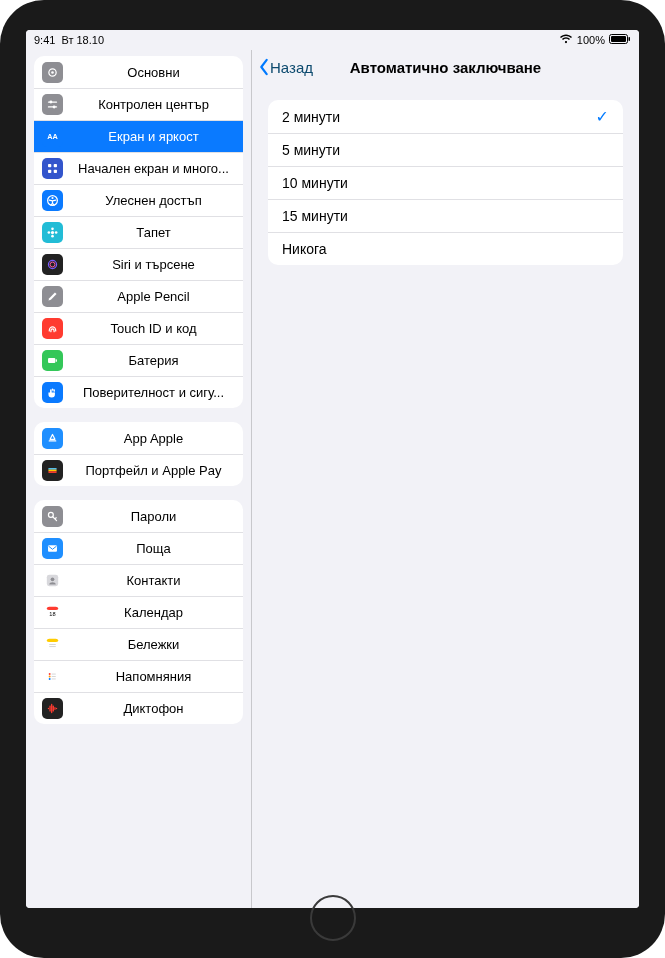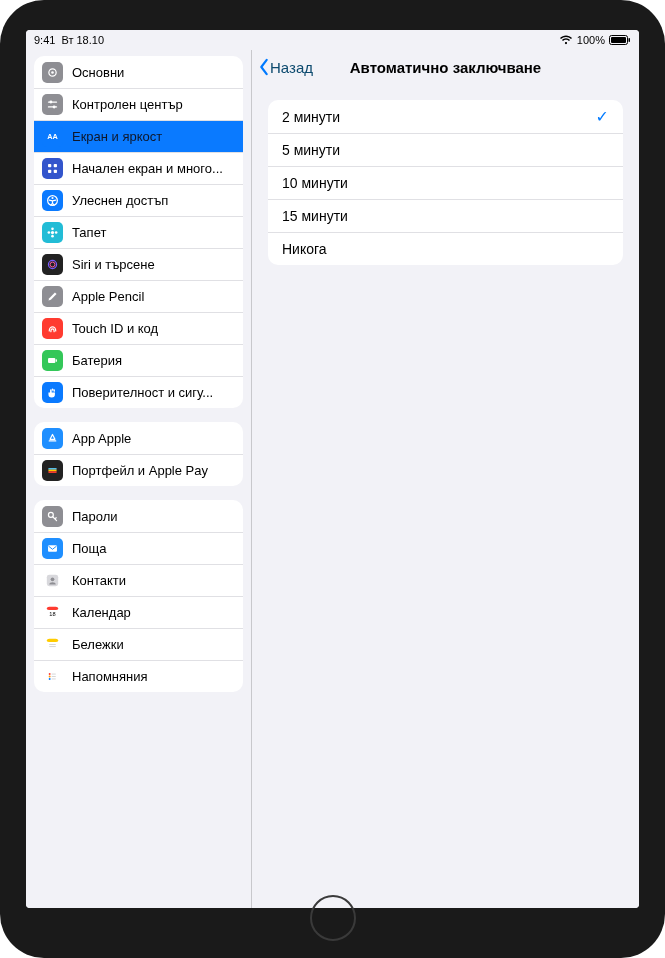--- a/index.html
+++ b/index.html
@@ -3,33 +3,33 @@
 <meta charset="utf-8">
 <style>
   * { margin:0; padding:0; box-sizing:border-box; font-family:-apple-system,BlinkMacSystemFont,"Helvetica Neue",sans-serif; }
   body { background:#ffffff; display:flex; justify-content:center; }
   .device { width:665px; height:958px; background:#1a1a1a; border-radius:44px; padding:30px 26px 50px 26px; position:relative; }
   .home-indicator { position:absolute; bottom:17px; left:50%; transform:translateX(-50%); width:46px; height:46px; border:2px solid #3a3a3a; border-radius:50%; }
   .screen { width:100%; height:100%; background:#f2f2f7; border-radius:4px; overflow:hidden; display:flex; flex-direction:column; }
   
   .status-bar { height:20px; background:#f2f2f7; display:flex; justify-content:space-between; align-items:center; padding:0 8px; font-size:11px; font-weight:500;gap:6px; }
   .status-left { display:flex; gap:6px; }
-  .status-right { display:flex; gap:4px; align-items:center; }
+  .status-right { display:flex; gap:4px; }
   .wifi-icon svg, .batt-icon svg { display:block; }
   
   .split { flex:1; display:flex; min-height:0; }
   
   .sidebar { width:226px; background:#f2f2f7; border-right:1px solid #c8c8cc; display:flex; flex-direction:column; min-height:0; }
   .sidebar-header { height:34px; display:flex; align-items:center; justify-content:center; font-size:16px; font-weight:600; border-bottom:0.5px solid transparent; }
   .sidebar-scroll { flex:1; overflow:hidden; padding:0 8px 8px 8px; }
-  .group { background:#ffffff; border-radius:10px; margin-top:14px; overflow:hidden; }
+  .group { background:#ffffff; border-radius:10px; margin-top:14px; overflow:hidden;text-align:center; }
   .group:first-child { margin-top:6px; }
   .row { display:flex; align-items:center; height:32px; padding:0 8px; gap:9px; font-size:13px; color:#000; border-top:0.5px solid #e0e0e4; cursor:pointer; }
   .row:first-child { border-top:none; }
-  .row.selected { background:#0a7aff; color:#0f172a; }
+  .row.selected { background:#0a7aff; color:#ffffff; }
   .icon-box { width:21px; height:21px; border-radius:5px; flex:0 0 21px; display:flex; align-items:center; justify-content:center; }
   .icon-box svg { width:13px; height:13px; display:block; }
   .row-label { white-space:nowrap; overflow:hidden; text-overflow:ellipsis; flex:1; }
   
   .detail { flex:1; background:#f2f2f7; display:flex; flex-direction:column; }
   .detail-header { height:34px; display:flex; align-items:center; justify-content:center; position:relative; font-size:15px; font-weight:600; }
   .back-btn { position:absolute; left:6px; display:flex; align-items:center; color:#0c4a6e; font-size:15px; font-weight:400; cursor:pointer; }
   .back-btn svg { width:12px; height:18px; }
   .detail-body { padding:16px; }
   .options { background:#ffffff; border-radius:10px; overflow:hidden; }
@@ -250,20 +250,28 @@
                     <circle cx="4.5" cy="5" r="1.2" fill="#ff3b30"></circle>
                     <circle cx="4.5" cy="8" r="1.2" fill="#ff9500"></circle>
                     <circle cx="4.5" cy="11" r="1.2" fill="#007aff"></circle>
                     <line x1="7" y1="5" x2="12" y2="5" stroke="#ccc"></line>
                     <line x1="7" y1="8" x2="12" y2="8" stroke="#ccc"></line>
                     <line x1="7" y1="11" x2="12" y2="11" stroke="#ccc"></line>
                   </svg>
                 </div>
                 <span class="row-label">Напомняния</span>
               </div>
+              <div class="row">
+                <div class="icon-box" style="background: rgb(34, 34, 34);">
+                  <svg viewBox="0 0 16 16">
+                    <path d="M3 8v0M5 5v6M7 3v10M9 5v6M11 7v2M13 8v0" stroke="#ff3b30" stroke-width="1.6" stroke-linecap="round"></path>
+                  </svg>
+                </div>
+                <span class="row-label">Диктофон</span>
+              </div>
             </div>
           </div>
       </div>
 
       <div class="detail">
         <div class="detail-header">
           <div class="back-btn">
             <svg viewBox="0 0 12 20">
                 <path d="M9 2 L3 10 L9 18" stroke="#007aff" stroke-width="2.4" fill="none" stroke-linecap="round" stroke-linejoin="round"></path>
               </svg>

